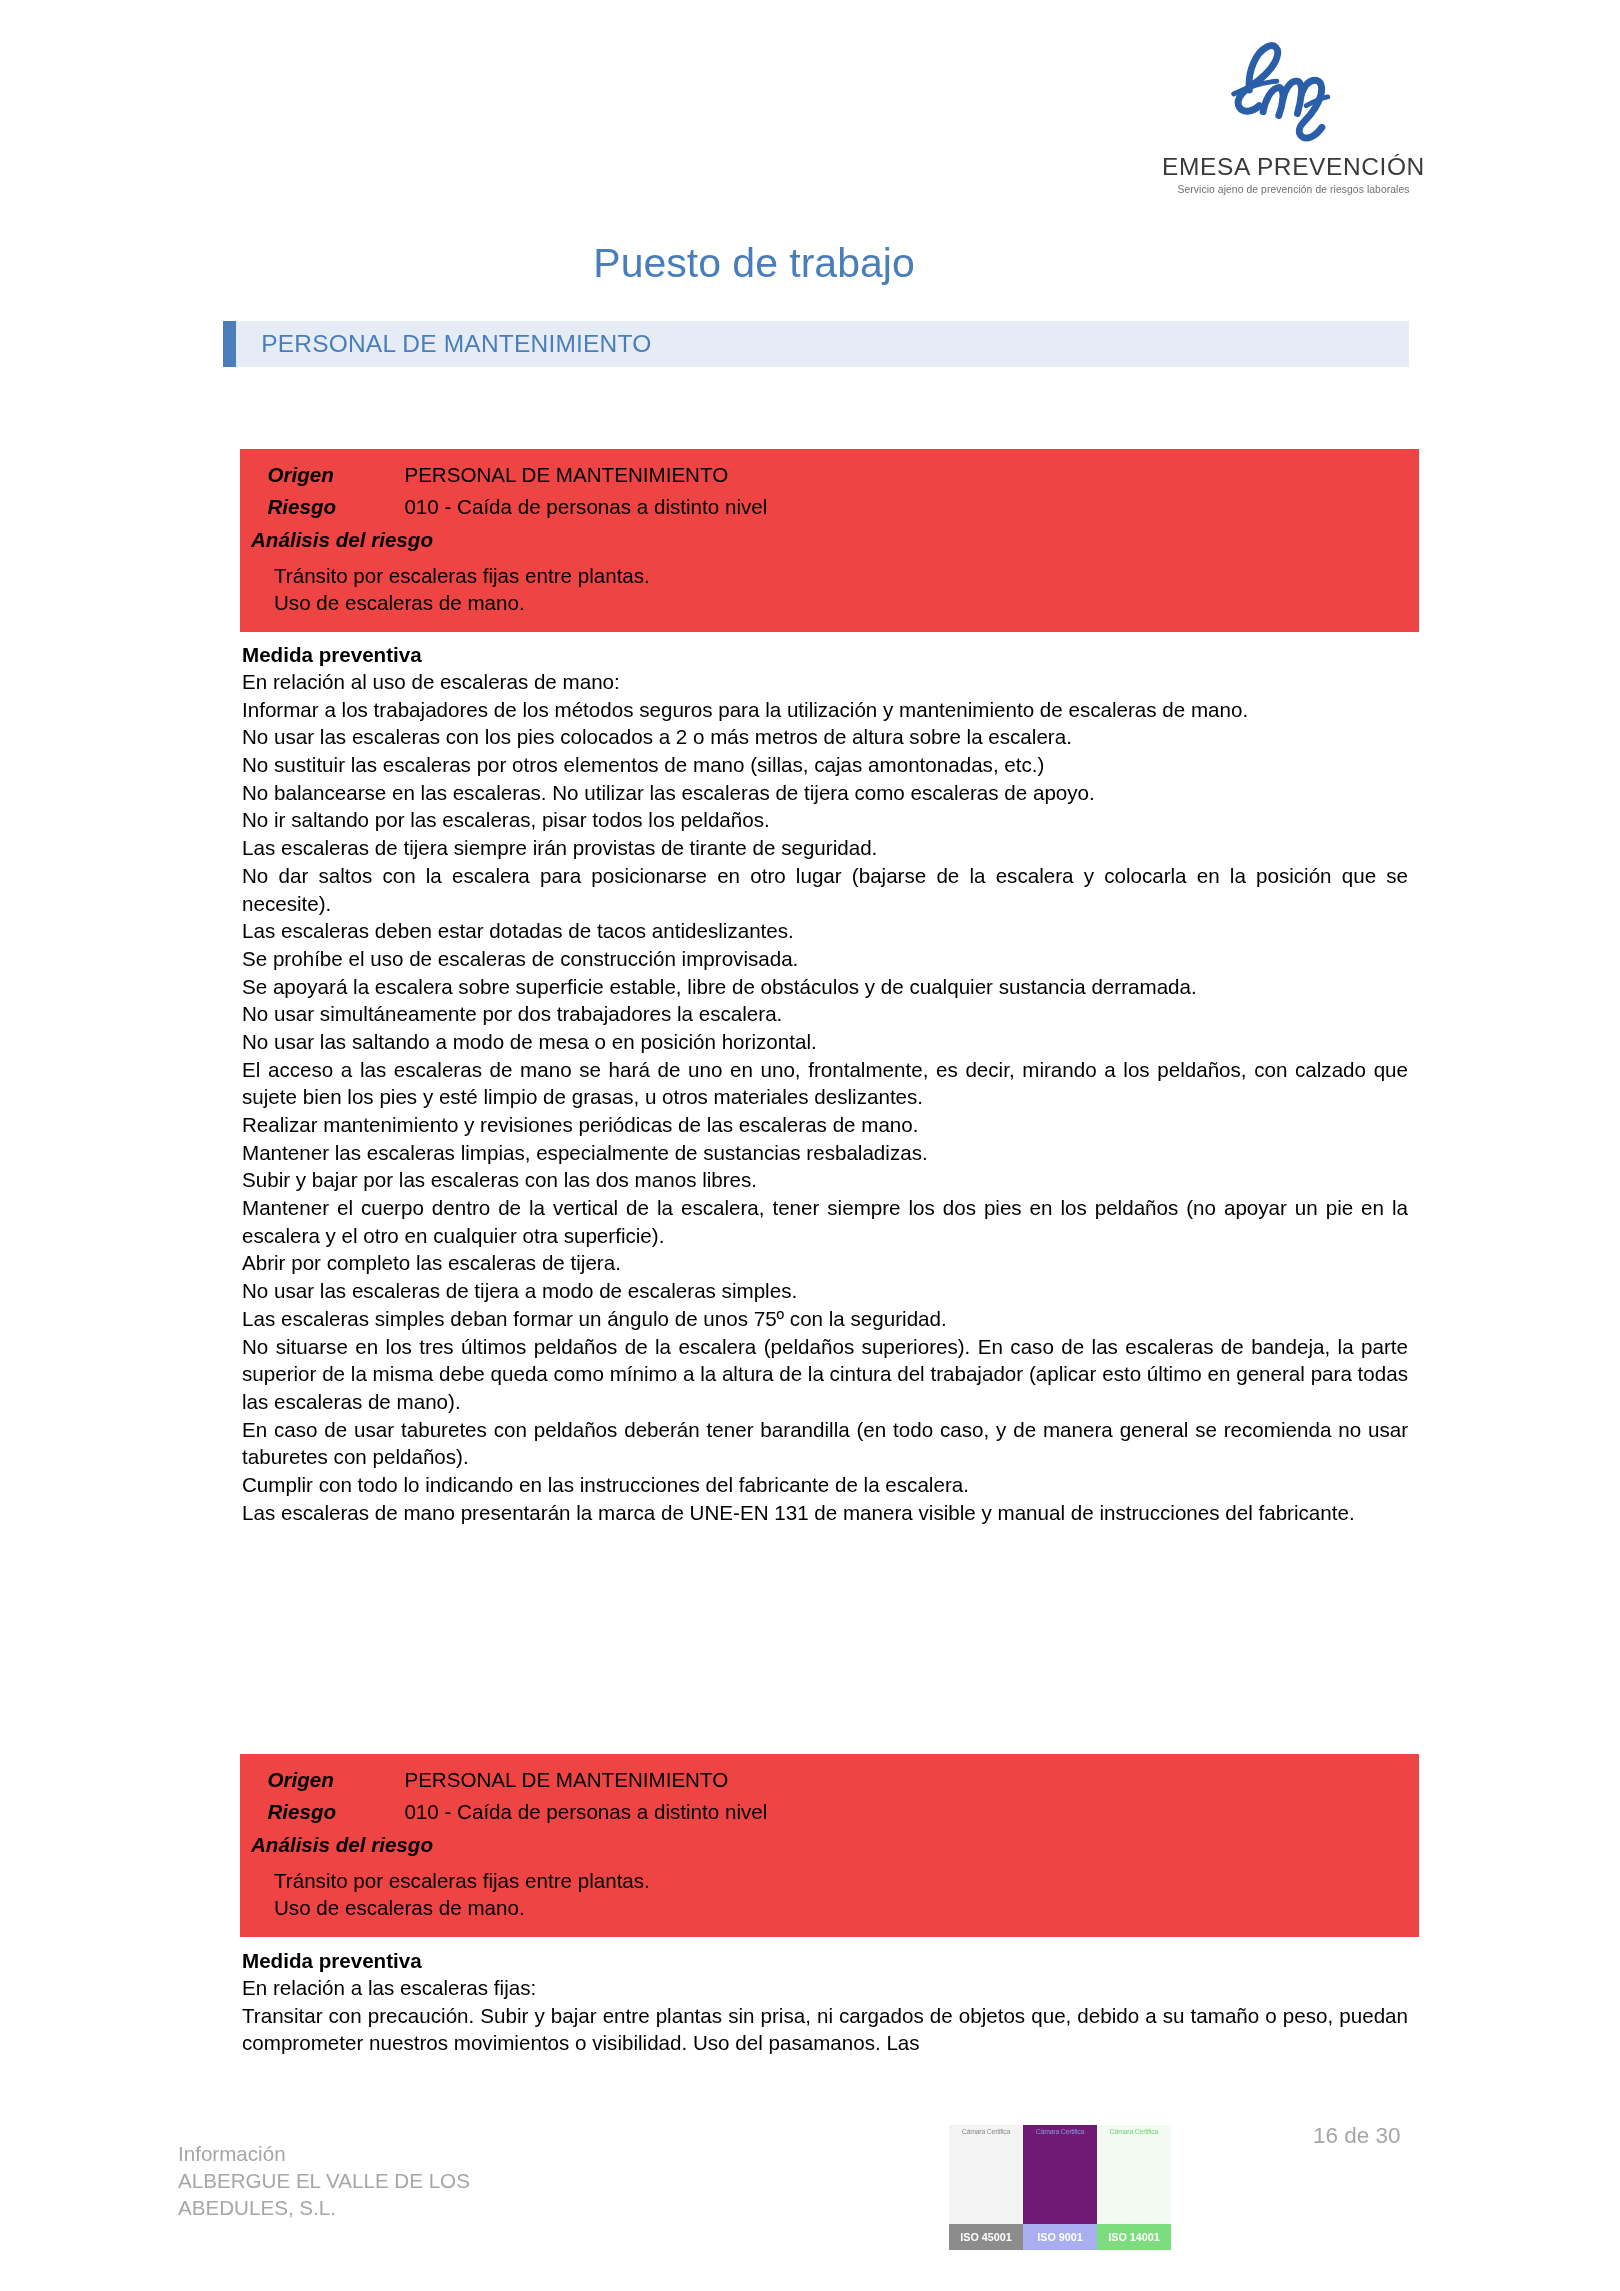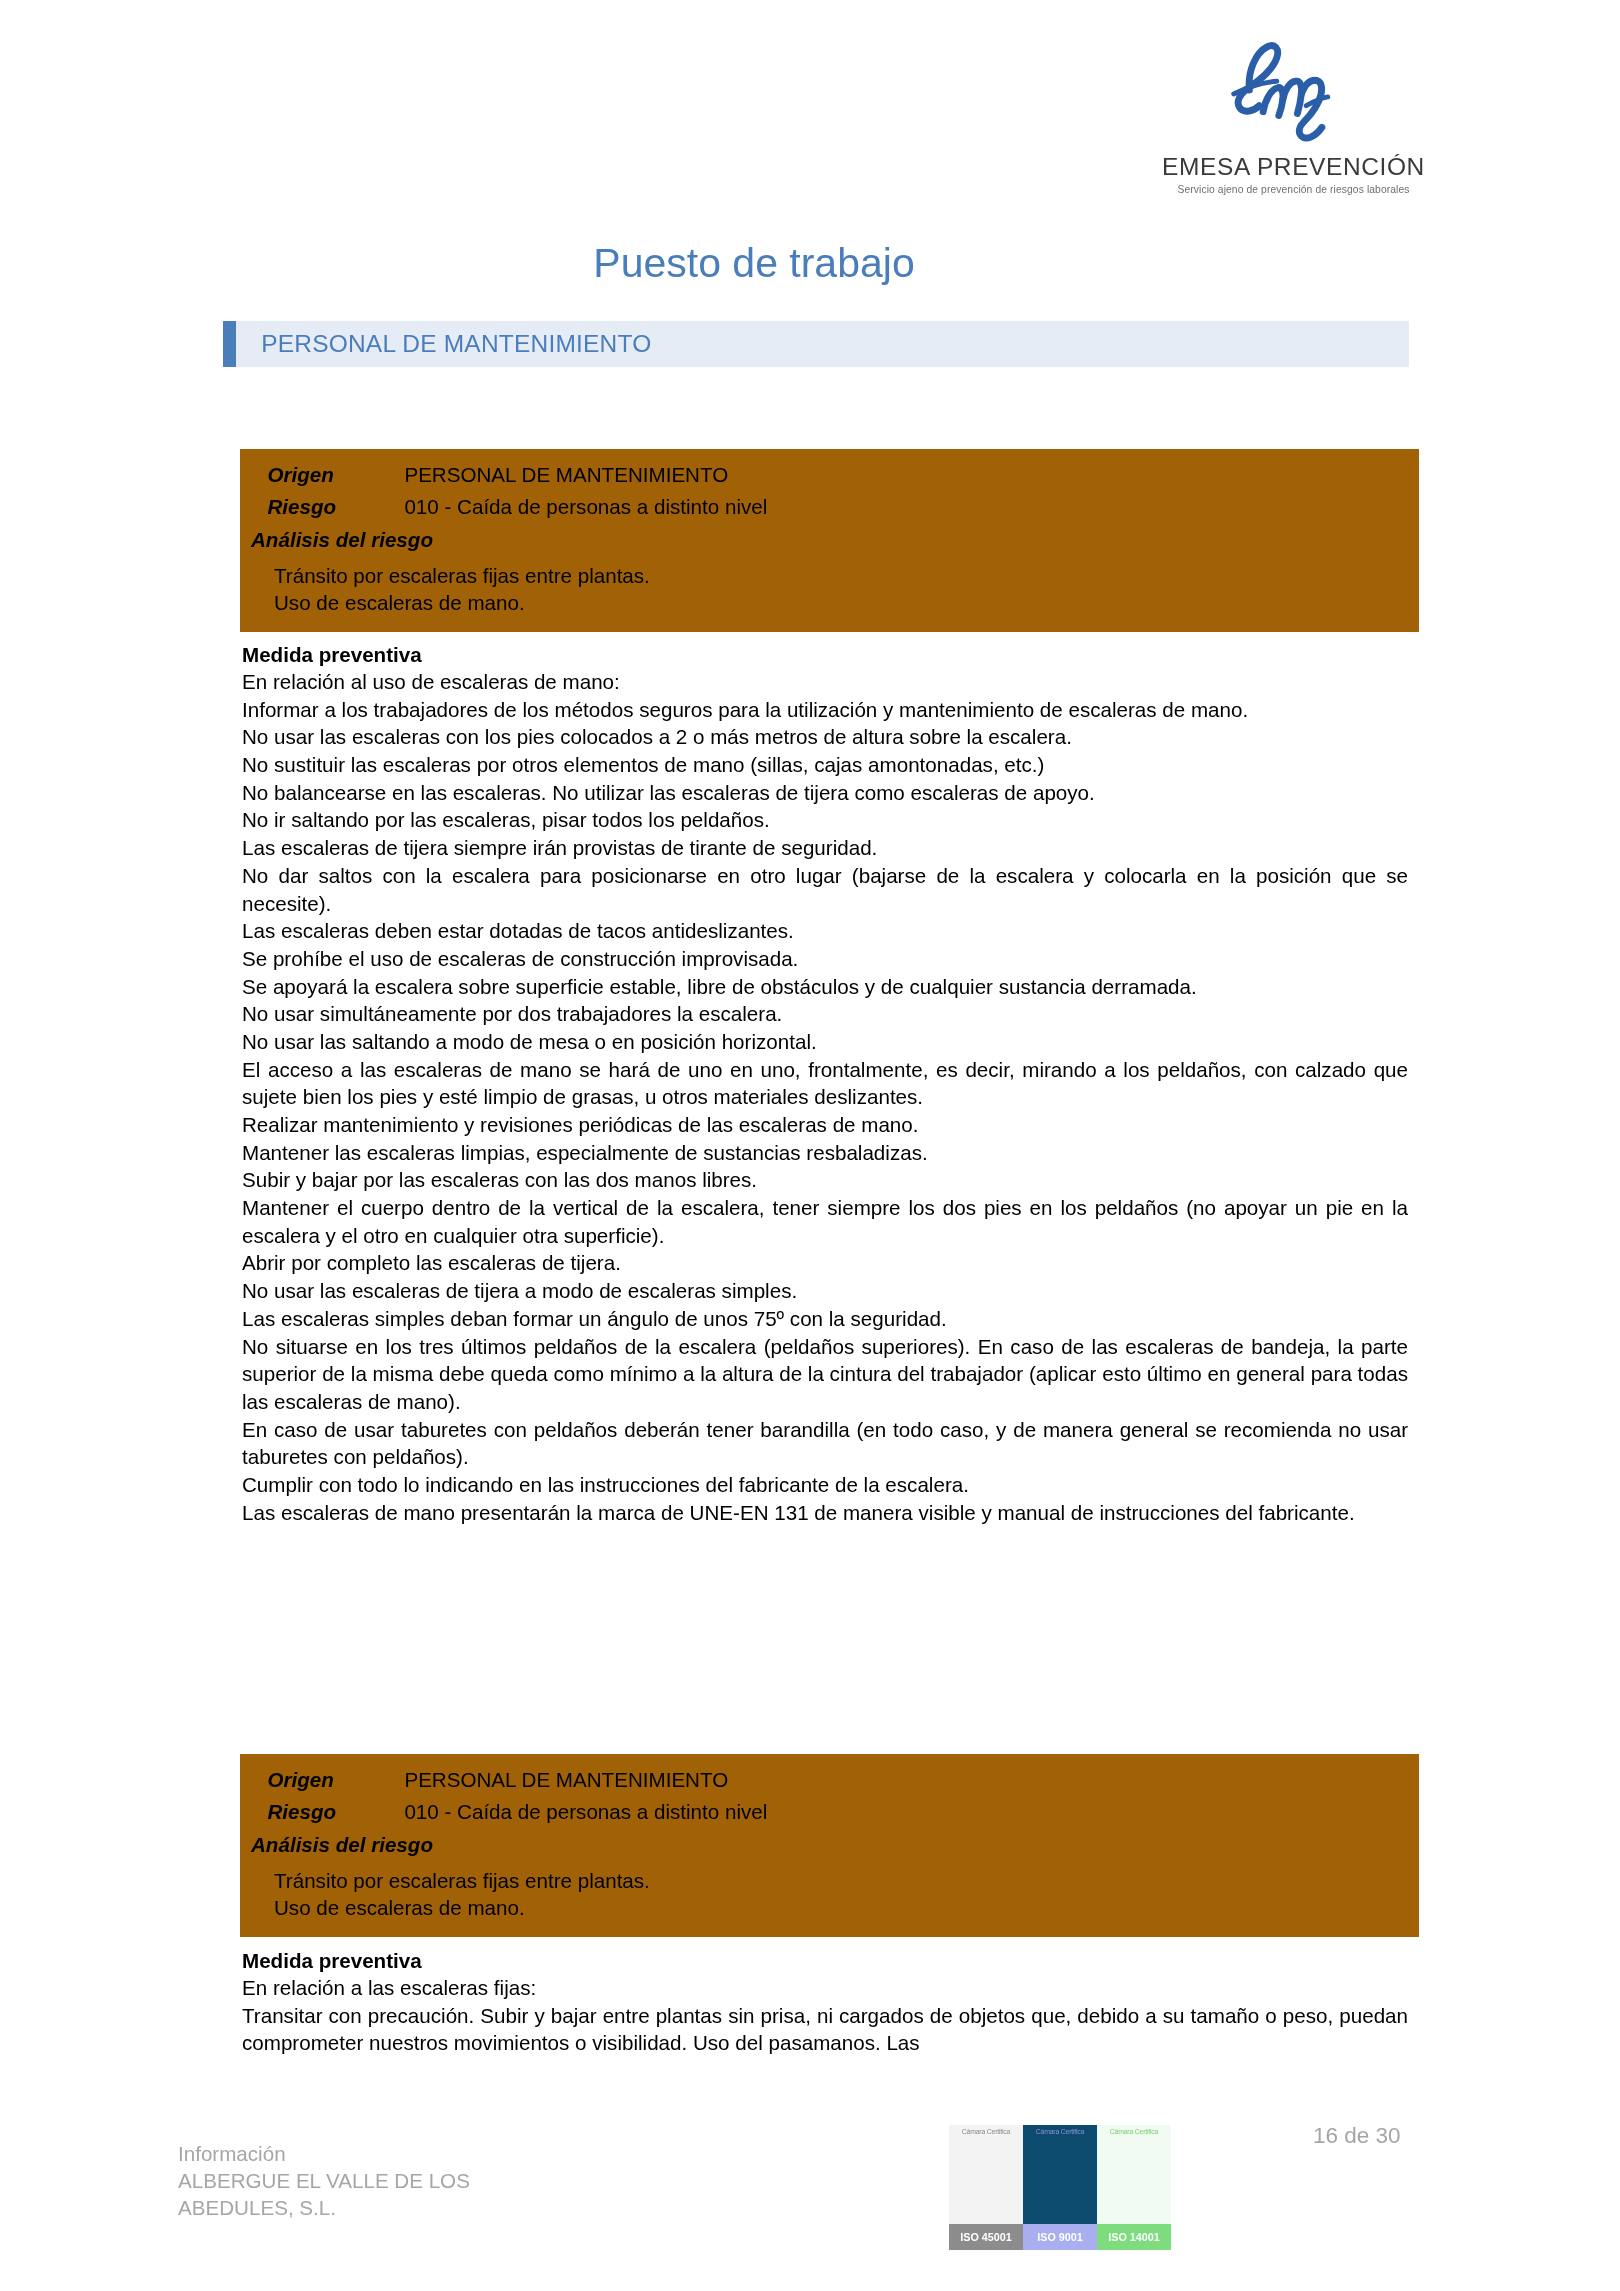--- a/index.html
+++ b/index.html
@@ -79,21 +79,21 @@
     font-size: 24.5px;
     color: #4a7ebb;
     letter-spacing: 0.2px;
   }
 
   
   .risk-card {
     position: absolute;
     left: 240px;
     width: 1179px;
-    background: #a16207;
+    background: #ef4444;
     padding: 13.7px 0 15.7px 0;
     box-sizing: border-box;
   }
   .risk-row {
     display: flex;
     align-items: baseline;
     padding: 0 0 0 27.4px;
     margin-bottom: 8.8px;
   }
   .risk-label {
@@ -198,21 +198,21 @@
     align-items: center;
     justify-content: center;
     font-size: 10.8px;
     font-weight: bold;
     color: #ffffff;
   }
   .cert-1 { background: #f3f3f3; }
   .cert-1 .cert-top { color: #8a8a8a; }
   .cert-1 .cert-sub { color: #8a8a8a; }
   .cert-1 .cert-bar { background: #8c8c8c; }
-  .cert-2 { background: #0c4a6e; }
+  .cert-2 { background: #701a75; }
   .cert-2 .cert-top { color: #8b93e0; }
   .cert-2 .cert-sub { color: #8b93e0; }
   .cert-2 .cert-bar { background: #a8aef0; }
   .cert-3 { background: #f1fbf1; }
   .cert-3 .cert-top { color: #74cf74; }
   .cert-3 .cert-sub { color: #74cf74; }
   .cert-3 .cert-bar { background: #7ddc7d; }
 </style>
 </head>
 <body>

